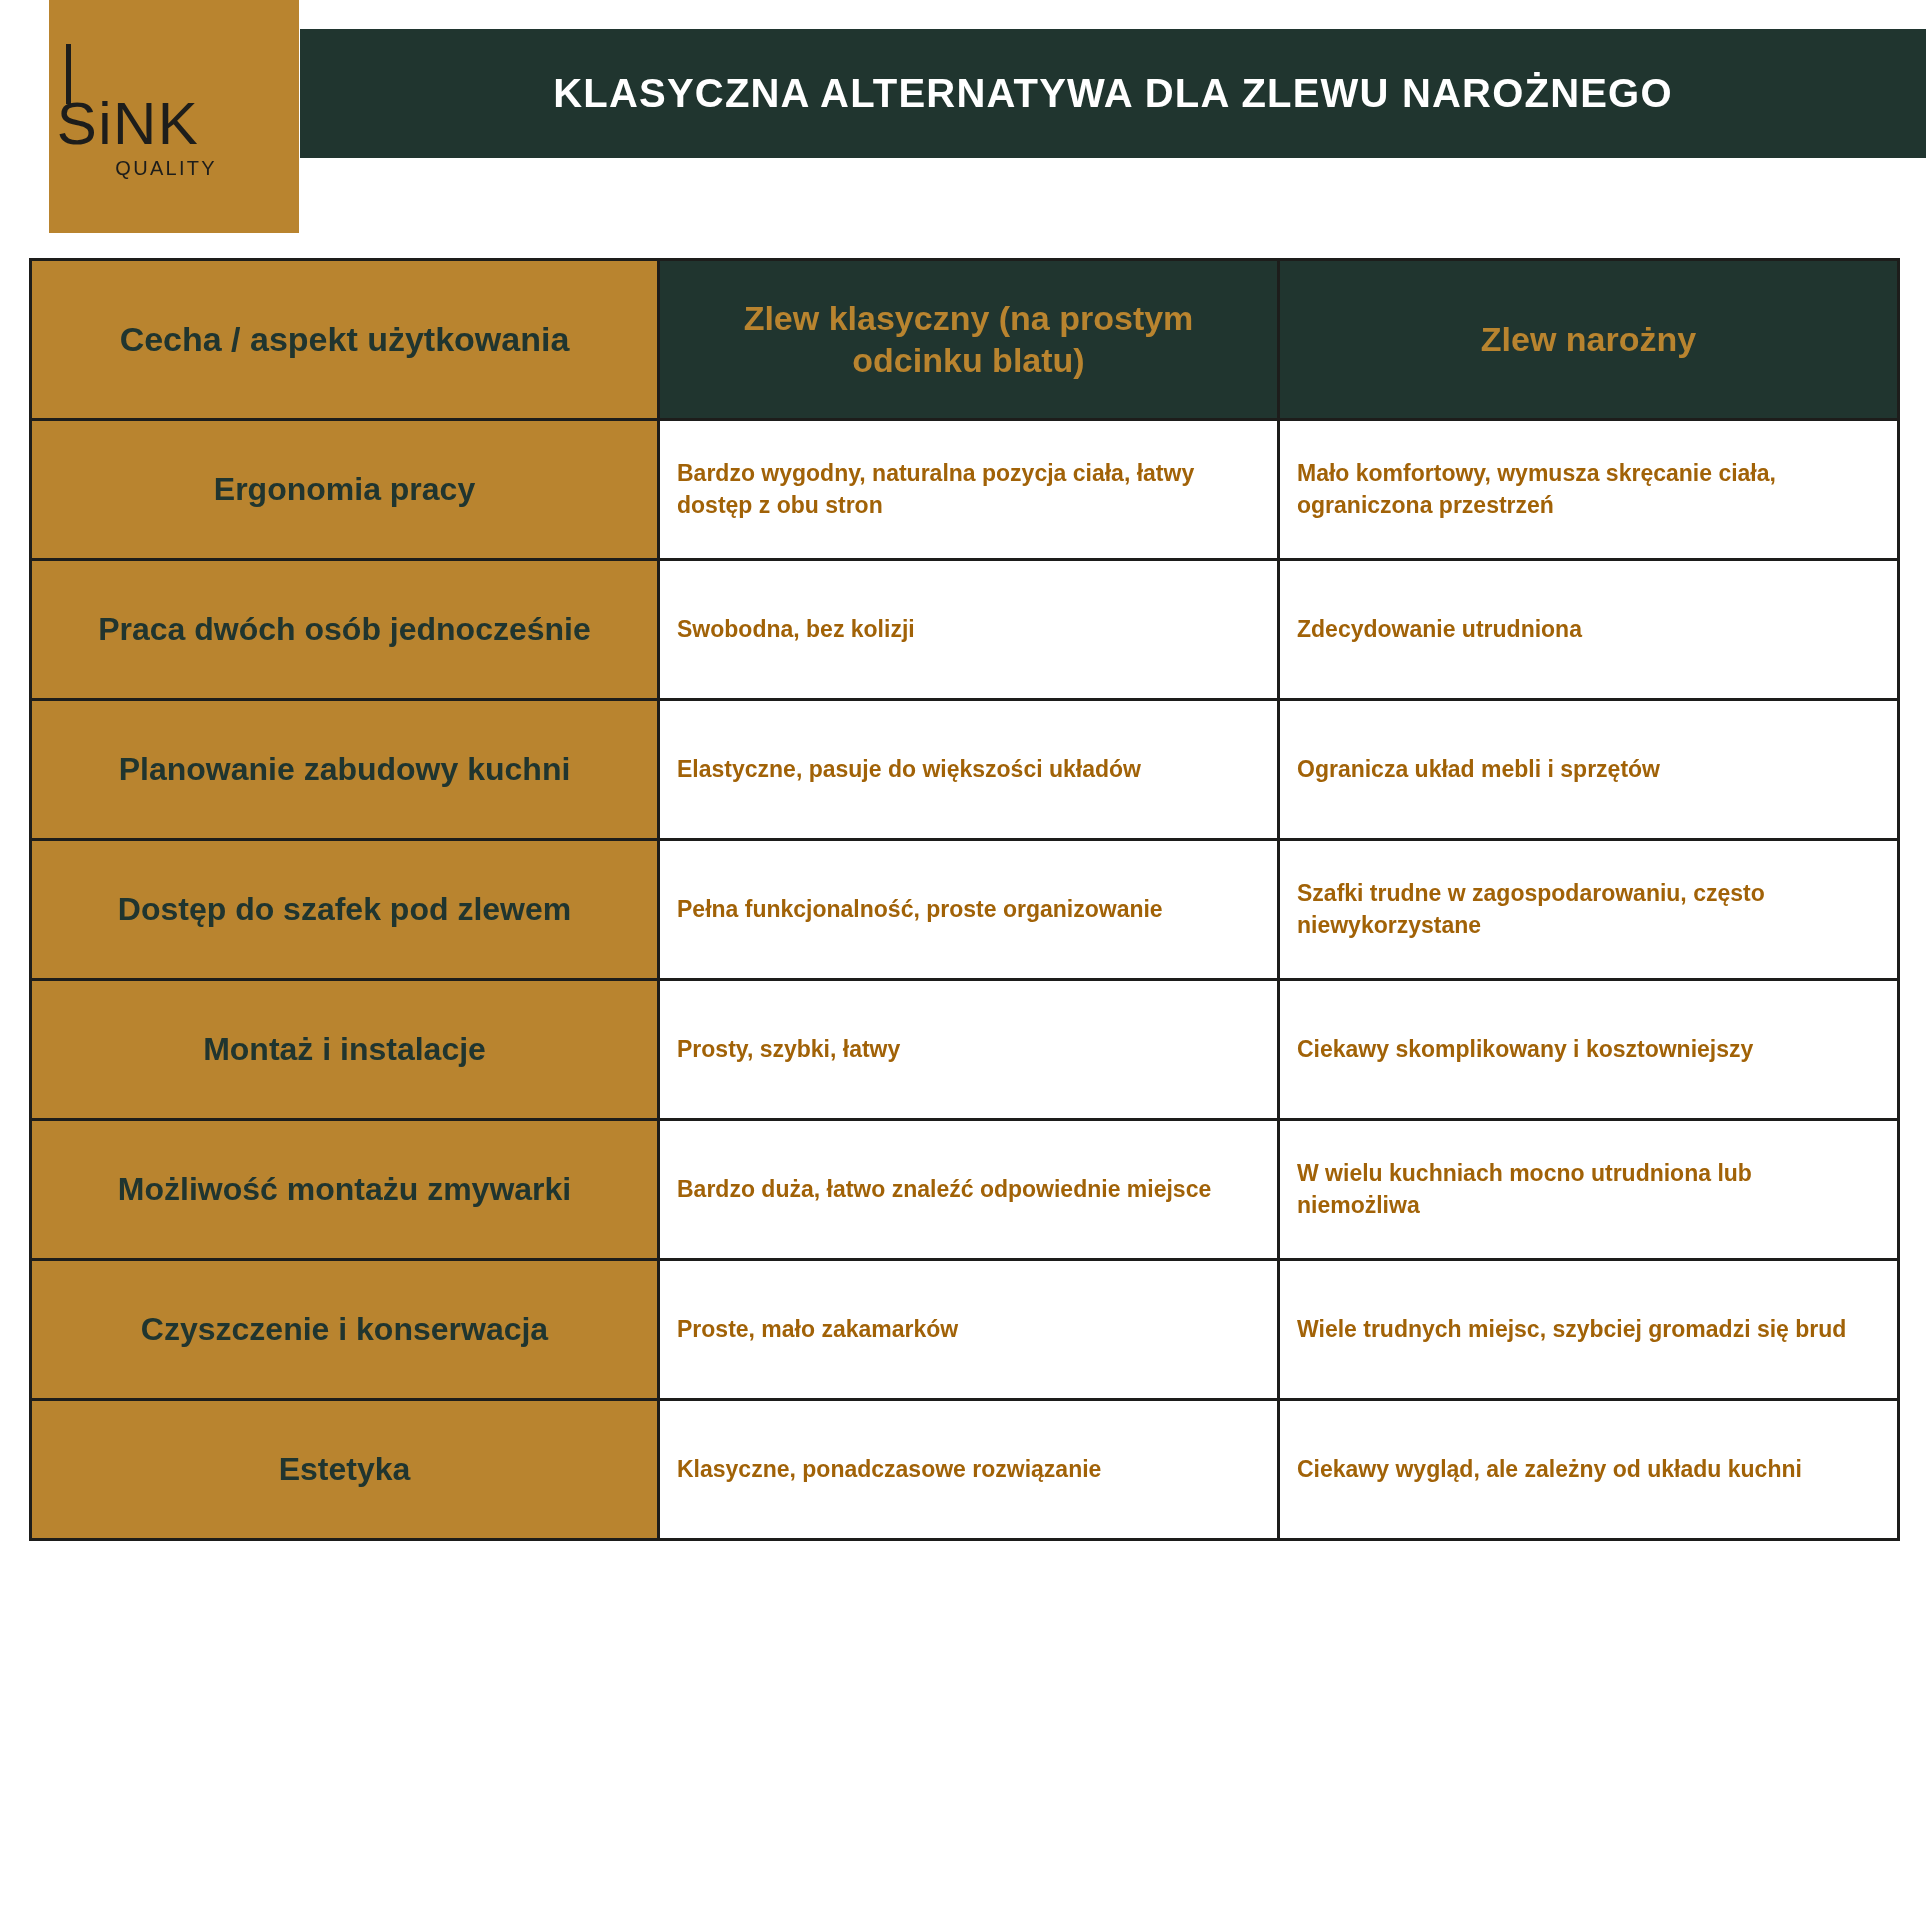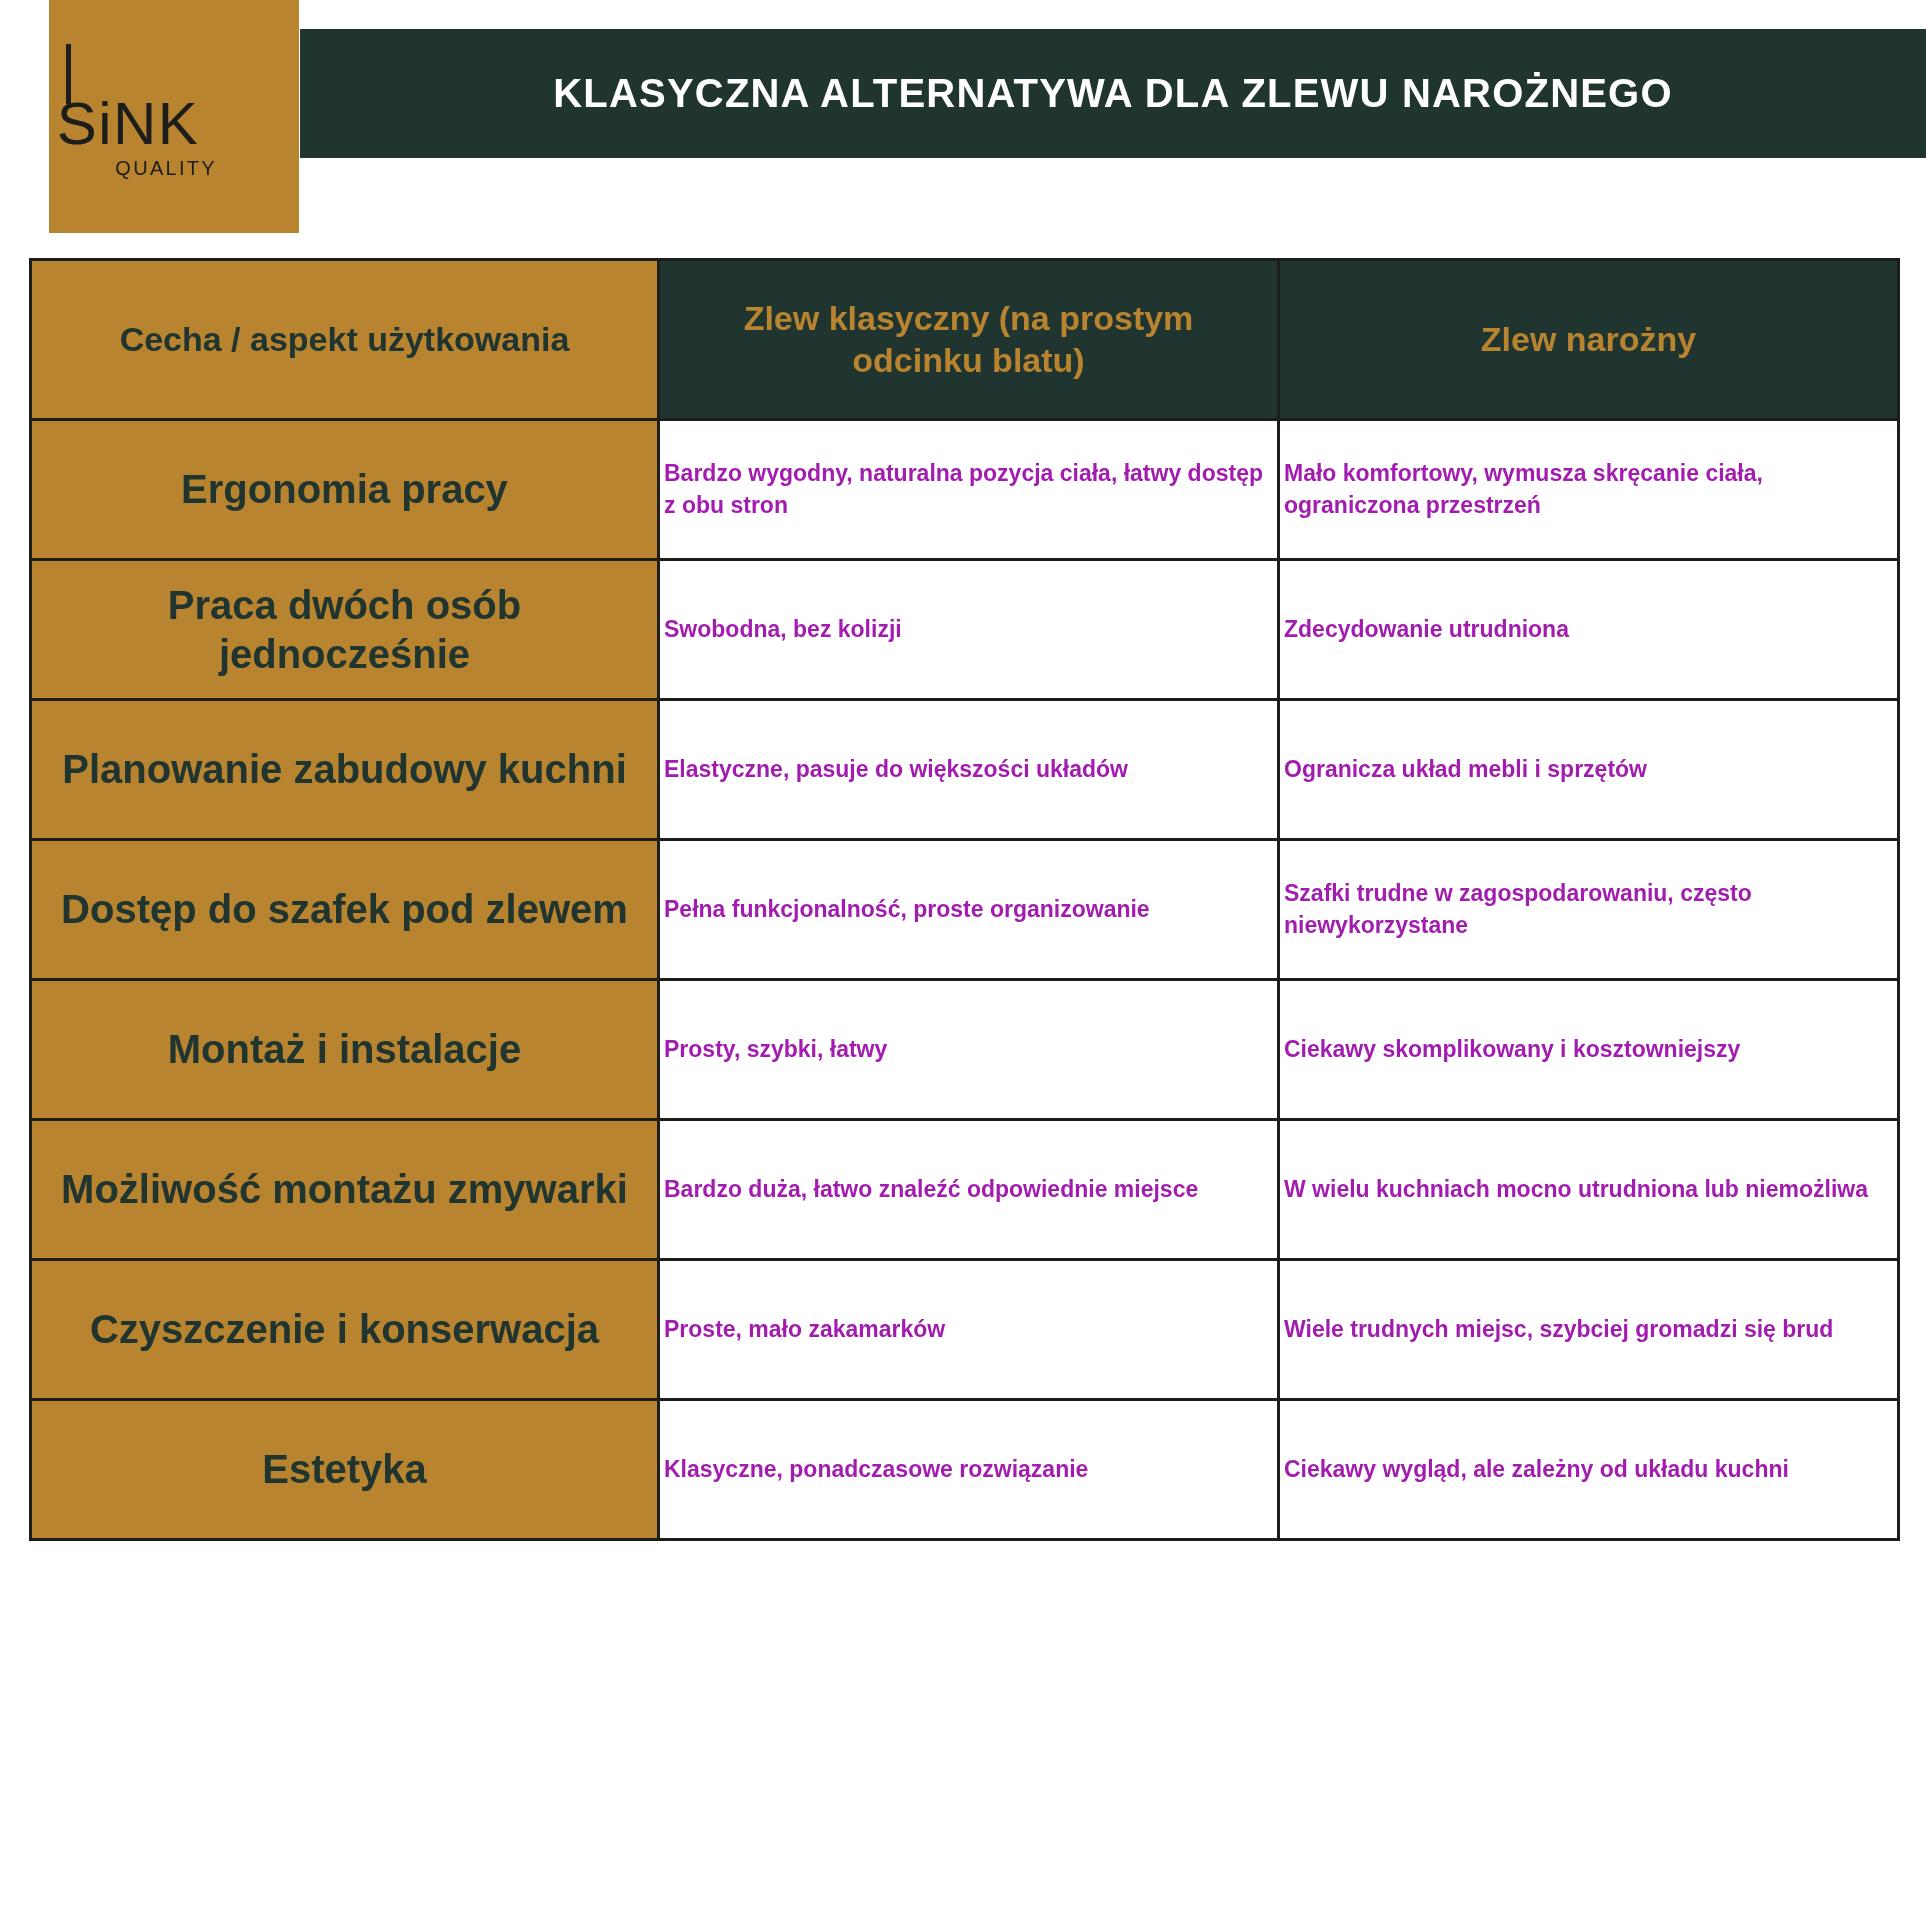--- a/index.html
+++ b/index.html
@@ -131,33 +131,33 @@
   }
   th.h-classic, th.h-corner {
     background: #20352f;
     color: #b9842f;
   }
 
   tbody td.feature {
     background: #b9842f;
     color: #20352f;
     text-align: center;
-    font-size: 40px;
+    font-size: 32px;
     font-weight: bold;
     line-height: 1.22;
     padding: 10.8px 17px;
   }
   tbody td.val {
     background: #ffffff;
-    color: #a21caf;
+    color: #a16207;
     text-align: left;
     font-size: 23px;
     font-weight: bold;
     line-height: 1.38;
-    padding: 14px 4px;
+    padding: 14px 17px;
   }
   tbody tr { height: 140px; }
 </style>
 </head>
 <body>
 
 <div class="page">
 
   <div class="header">
 

